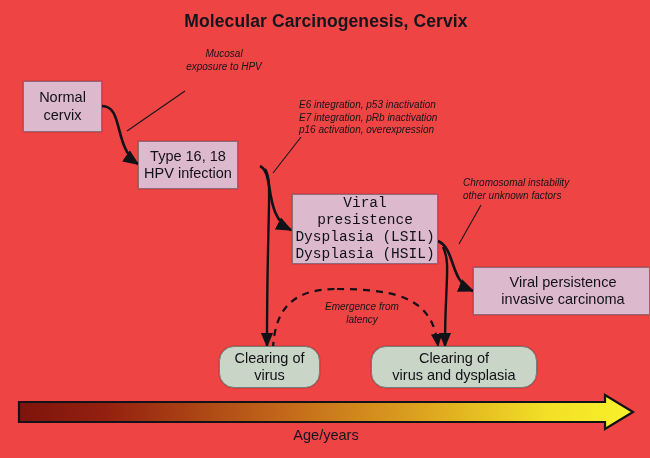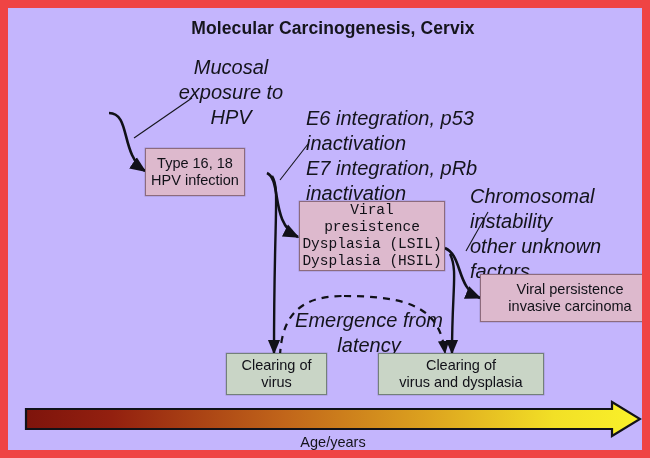--- a/index.html
+++ b/index.html
@@ -4,22 +4,22 @@
 <style>
   html, body {
     margin: 0;
     padding: 0;
     background: #ffffff;
   }
   #figure {
     position: relative;
     width: 650px;
     height: 458px;
-    background: #c4b5fd;
-    border: 8px solid #ef4444;
+    background: #ef4444;
+    border: 1px solid #ef4444;
     box-sizing: border-box;
     overflow: hidden;
     font-family: "Liberation Sans", sans-serif;
   }
   #svg-layer {
     position: absolute;
     left: 0;
     top: 0;
     width: 650px;
     height: 458px;
@@ -38,36 +38,37 @@
     box-shadow: 0 0 0 0.5px rgba(0,0,0,0.18);
   }
   .node span { display: block; }
   .node.pink {
     background: #ddb9cd;
     border-color: #8d6b7d;
   }
   .node.green {
     background: #c9d5c6;
     border-color: #73807a;
+    border-radius: 15px;
   }
   #title {
     position: absolute;
     left: 0;
     top: 10px;
     width: 650px;
     text-align: center;
     font-size: 17.5px;
     font-weight: bold;
     color: #15151c;
     letter-spacing: 0.1px;
   }
   .annot {
     position: absolute;
     font-style: italic;
-    font-size: 20px;
+    font-size: 10px;
     color: #14141b;
     line-height: 1.25;
     white-space: pre-line;
   }
   #axis-label {
     position: absolute;
     left: 0;
     top: 426px;
     width: 650px;
     text-align: center;
@@ -129,20 +130,24 @@
   <div class="annot" style="left:298px; top:98px; width:250px;">E6 integration, p53 inactivation
 E7 integration, pRb inactivation
 p16 activation, overexpression</div>
 
   <div class="annot" style="left:462px; top:176px; width:190px;">Chromosomal instability
 other unknown factors</div>
 
   <div class="annot" style="left:281px; top:300px; width:160px; text-align:center;">Emergence from
 latency</div>
 
+  <div class="node pink nodetext-lg" style="left:22px; top:80px; width:79px; height:51px;">
+    <span style="white-space:pre-line;">Normal
+cervix</span>
+  </div>
 
   <div class="node pink nodetext-lg" style="left:137px; top:140px; width:100px; height:48px;">
     <span style="white-space:pre-line;">Type 16, 18
 HPV infection</span>
   </div>
 
   <div class="node pink nodetext-lg" style="left:291px; top:193px; width:146px; height:70px;font-family:Liberation Mono, monospace;">
     <span style="white-space:pre-line;">Viral presistence
 Dysplasia (LSIL)
 Dysplasia (HSIL)</span>

